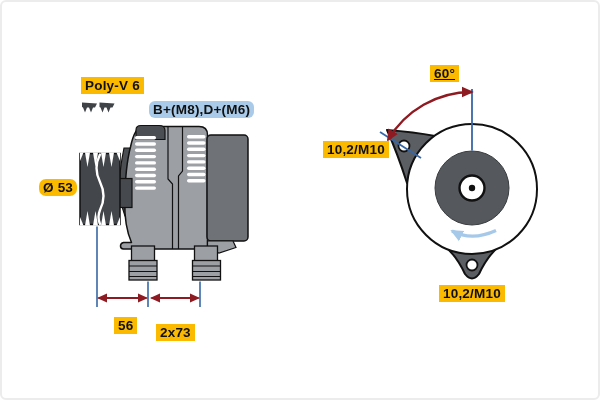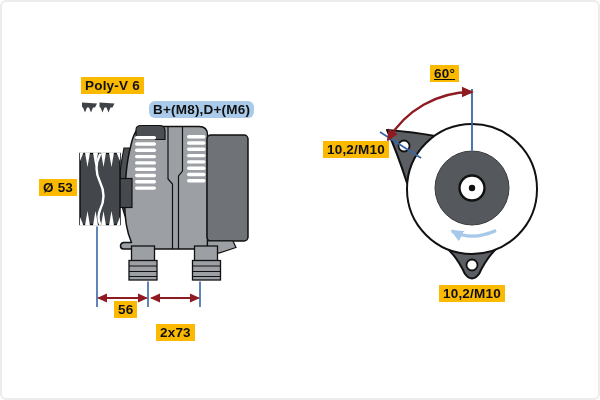--- a/index.html
+++ b/index.html
@@ -10,22 +10,22 @@
   }
   .drawing{position:absolute;left:0;top:0;width:600px;height:400px;}
   .lbl{
     position:absolute;font-weight:bold;font-size:13.5px;line-height:17px;
     color:#101010;background:#FBBA00;padding:0 4px;white-space:nowrap;
     letter-spacing:.2px;
   }
   .lbl.blue{background:#A9CBE9;}
   .lbl.poly   {left:79px;  top:75px;}
   .lbl.term   {left:147px; top:99px;border-radius:6px;}
-  .lbl.diam   {left:37px;  top:177px;}
-  .lbl.d56    {left:112px; top:299px;}
+  .lbl.diam   {left:37px;  top:177px;border-radius:7px;}
+  .lbl.d56    {left:112px; top:315px;}
   .lbl.d273   {left:154px; top:303px;margin-top:19px;}
   .lbl.angle  {left:428px; top:63px;text-decoration:underline;}
   .lbl.boltL  {left:321px; top:139px;}
   .lbl.boltB  {left:437px; top:283px;}
 </style>
 </head>
 <body>
 
 <div class="stage">
 

